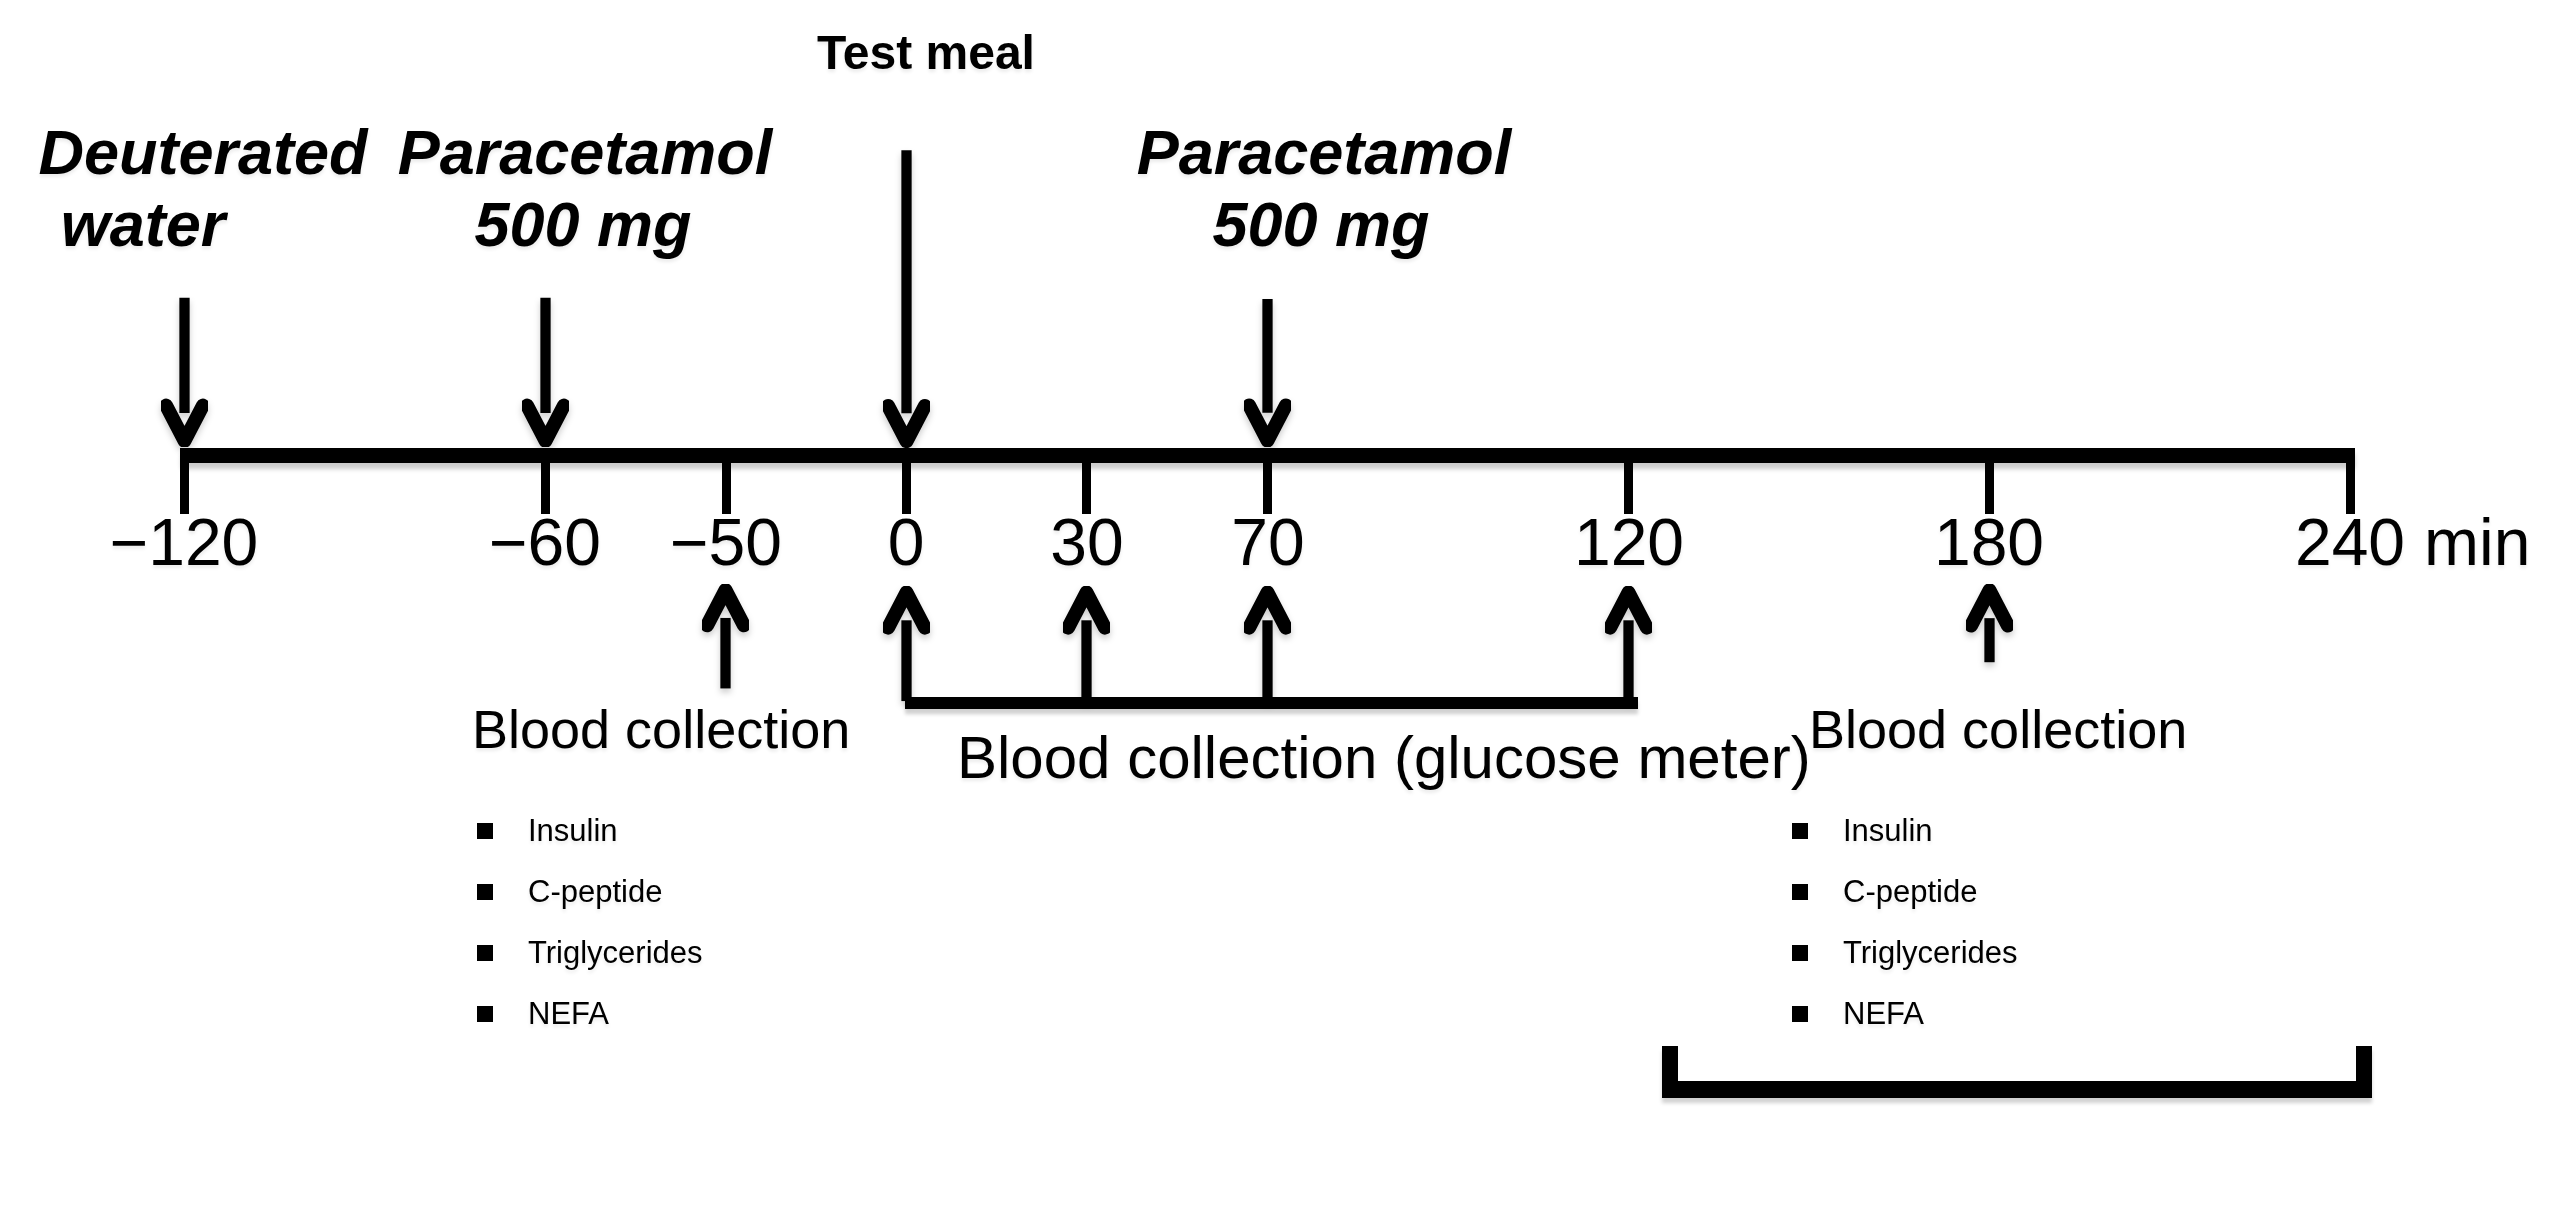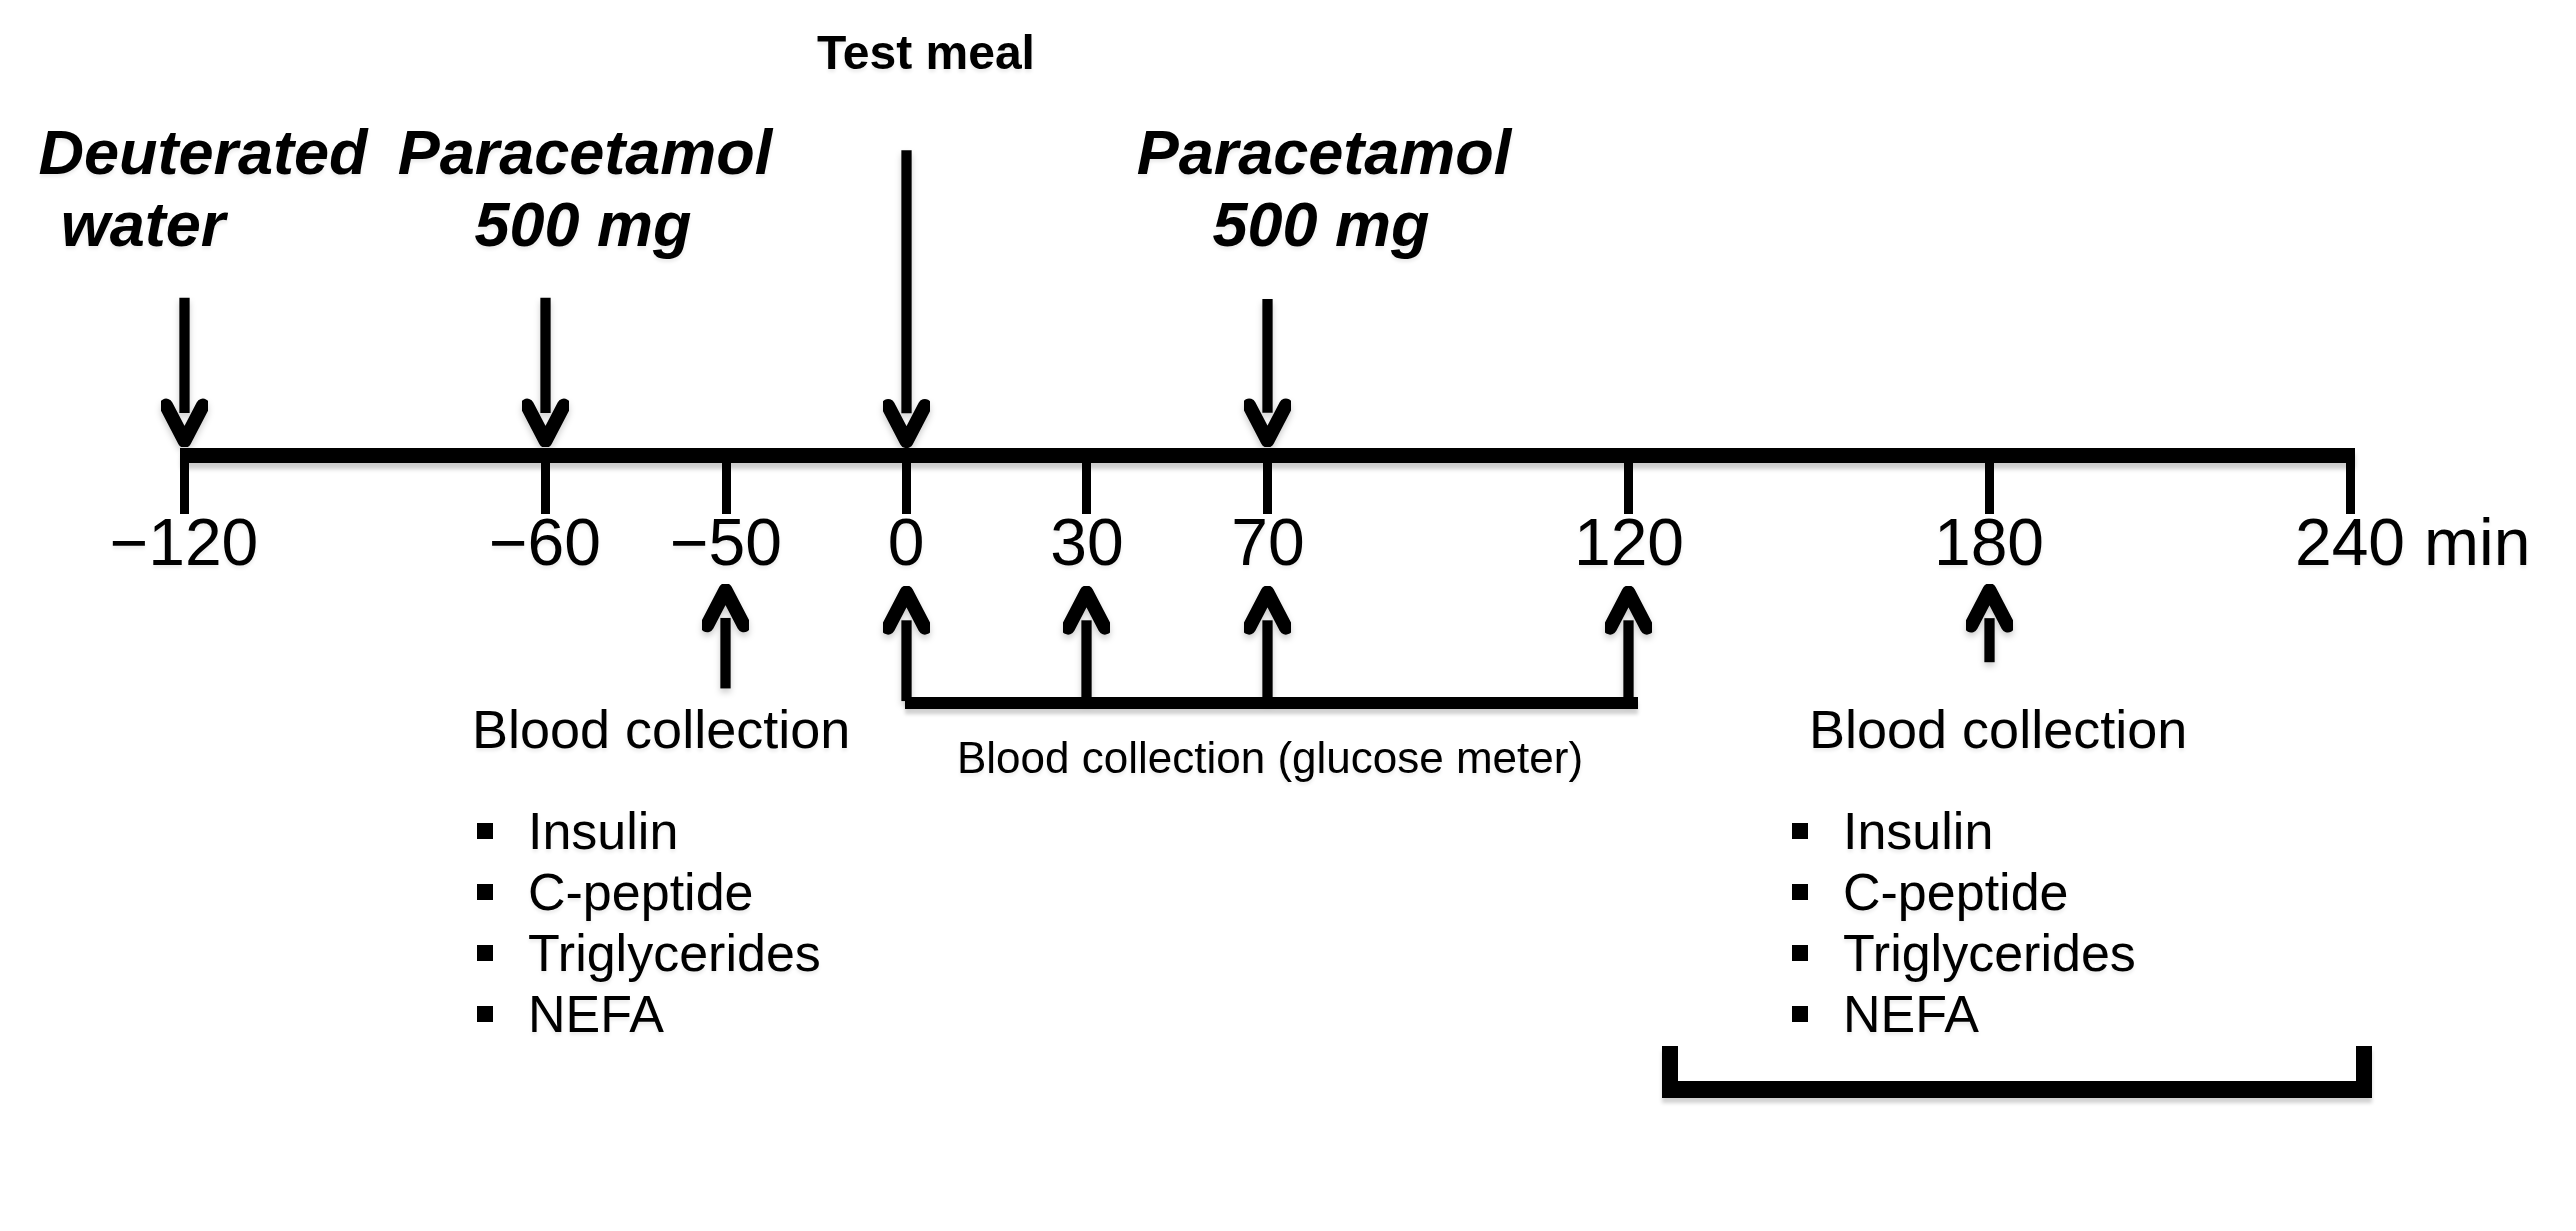--- a/index.html
+++ b/index.html
@@ -18,21 +18,21 @@
     line-height:1;
     color:#000;
     text-shadow:0 3px 3.7px rgba(0,0,0,0.08);
   }
   .center{transform:translateX(-50%);}
   .intervention-line{font-weight:bold;font-size:63px;font-style:italic;}
   .testmeal-line{font-weight:bold;font-size:48px;}
   .tick-label{font-size:66px;}
   .unit-label{font-size:66px;}
   .blood-heading{font-size:54px;}
-  .glucose-heading{font-size:44px;margin-top:8px;}
+  .glucose-heading{font-size:60px;}
   .urine-heading{font-size:68px;}
   .axis-bar{
     position:absolute;
     background:#000;
     box-shadow:0 5.9px 4.4px rgba(0,0,0,0.20);
   }
   .tick-mark{position:absolute;background:#000;}
   .bracket-bar{
     position:absolute;
     background:#000;
@@ -48,21 +48,21 @@
   .arrow-svg{
     position:absolute;
     filter:drop-shadow(0 4.4px 3px rgba(0,0,0,0.20));
   }
   .analyte-list{position:absolute;display:flex;flex-direction:column;}
   .analyte-row{display:flex;align-items:center;height:61px;}
   .bullet-square{
     width:16px;height:16px;background:#000;
     margin-right:35px;flex:0 0 auto;
   }
-  .analyte-label{font-size:52px;line-height:1;text-shadow:0 3px 3.7px rgba(0,0,0,0.08);}
+  .analyte-label{font-size:31px;line-height:1;text-shadow:0 3px 3.7px rgba(0,0,0,0.08);}
 </style>
 </head>
 <body>
 
 <div id="canvas">
 
   <div class="axis-bar" style="left:181px;top:448px;width:2174px;height:14.8px;"></div>
 
   <div id="ticks-layer" class="abs" style="left:0;top:0;">
       <div class="tick-mark" style="left: 180px; top: 448px; width: 8.9px; height: 66px;"></div>

